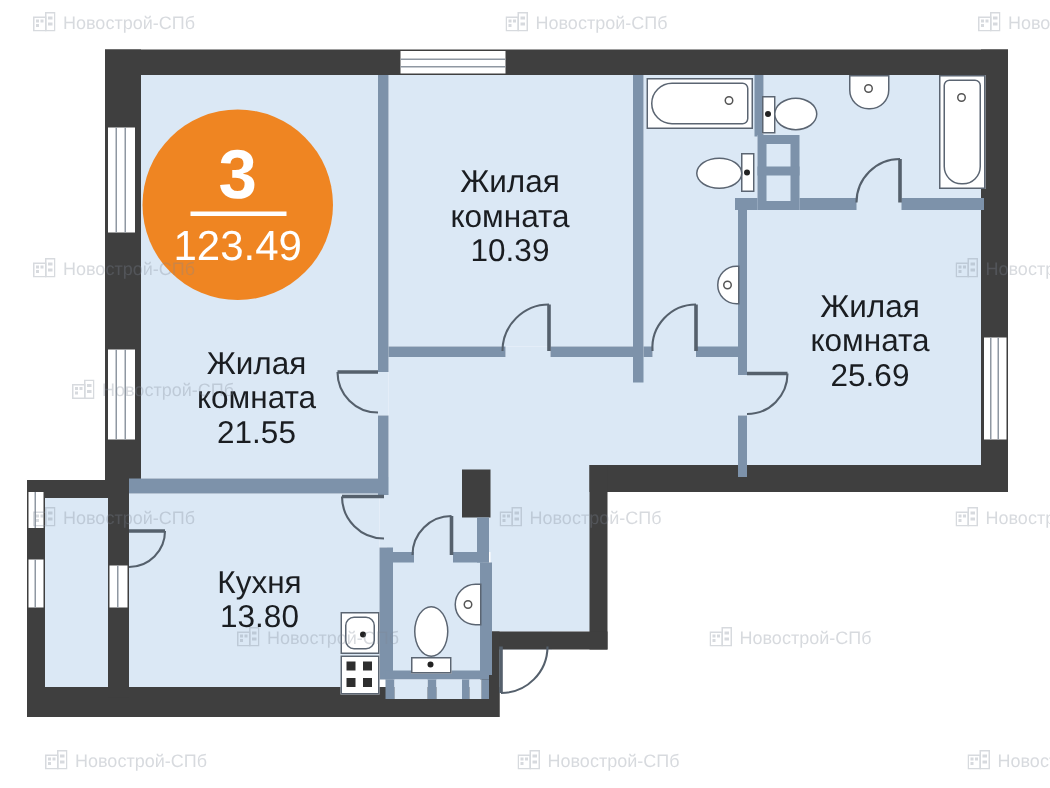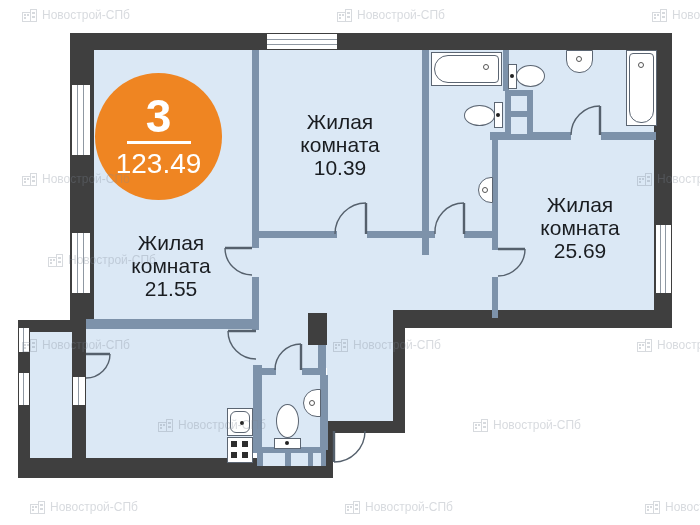--- a/index.html
+++ b/index.html
@@ -14,21 +14,21 @@
   .dot{position:absolute;width:4px;height:4px;border-radius:50%;background:#222;}
   .odot{position:absolute;width:6px;height:6px;border-radius:50%;border:1.3px solid #555;background:#fff;box-sizing:border-box;}
   .burner{position:absolute;width:6px;height:6px;background:#2e2e2e;}
   .room-label{position:absolute;text-align:center;color:var(--labeltxt);font-size:21px;line-height:23px;}
   .room-label span{display:block;}
   .badge{position:absolute;left:95px;top:73px;width:127px;height:127px;border-radius:50%;
          background:var(--accent);display:flex;flex-direction:column;align-items:center;justify-content:center;color:#fff;}
   .badge .num{font-size:46px;font-weight:bold;line-height:44px;}
   .badge .rule{width:64px;height:3px;background:#fff;margin:3px 0 5px 0;}
   .badge .area{font-size:28px;line-height:30px;}
-  .wm{position:absolute;display:flex;align-items:flex-end;gap:5px;color:#7e8795;opacity:.3;
+  .wm{position:absolute;display:flex;align-items:flex-start;gap:5px;color:#7e8795;opacity:.3;
       font-size:12px;white-space:nowrap;}
   .wm svg{flex:0 0 auto;}
   svg.overlay{position:absolute;left:0;top:0;pointer-events:none;}
   .shaftgrid{position:absolute;left:505px;top:90px;width:28px;height:50px;background:var(--floor);
              border:6px solid var(--part);box-sizing:border-box;}
 </style>
 </head>
 <body>
 
 <div id="plan" style="--wall: #3f3f3f; --part: #7d92aa; --floor: #dbe8f5; --accent: #ef8522; --labeltxt: #1a1d21;">
@@ -181,20 +181,24 @@
   <div class="room-label" style="left:101px;top:231px;width:140px;">
     <span>Жилая</span>
     <span>комната</span>
     <span>21.55</span>
   </div>
   <div class="room-label" style="left:510px;top:193px;width:140px;">
     <span>Жилая</span>
     <span>комната</span>
     <span>25.69</span>
   </div>
+  <div class="room-label" style="left:103px;top:377px;width:140px;">
+    <span>Кухня</span>
+    <span>13.80</span>
+  </div>
 
 <div class="wm" style="left: 22px; top: 8px;">
       <svg width="15" height="13" viewBox="0 0 15 13">
         <rect x="0.5" y="3.5" width="8" height="9" fill="none" stroke="currentColor"></rect>
         <rect x="8.5" y="0.5" width="6" height="12" fill="none" stroke="currentColor"></rect>
         <rect x="2" y="5" width="2" height="2" fill="currentColor"></rect>
         <rect x="5" y="5" width="2" height="2" fill="currentColor"></rect>
         <rect x="2" y="8" width="2" height="2" fill="currentColor"></rect>
         <rect x="10" y="3" width="3" height="2" fill="currentColor"></rect>
         <rect x="10" y="7" width="3" height="2" fill="currentColor"></rect>

